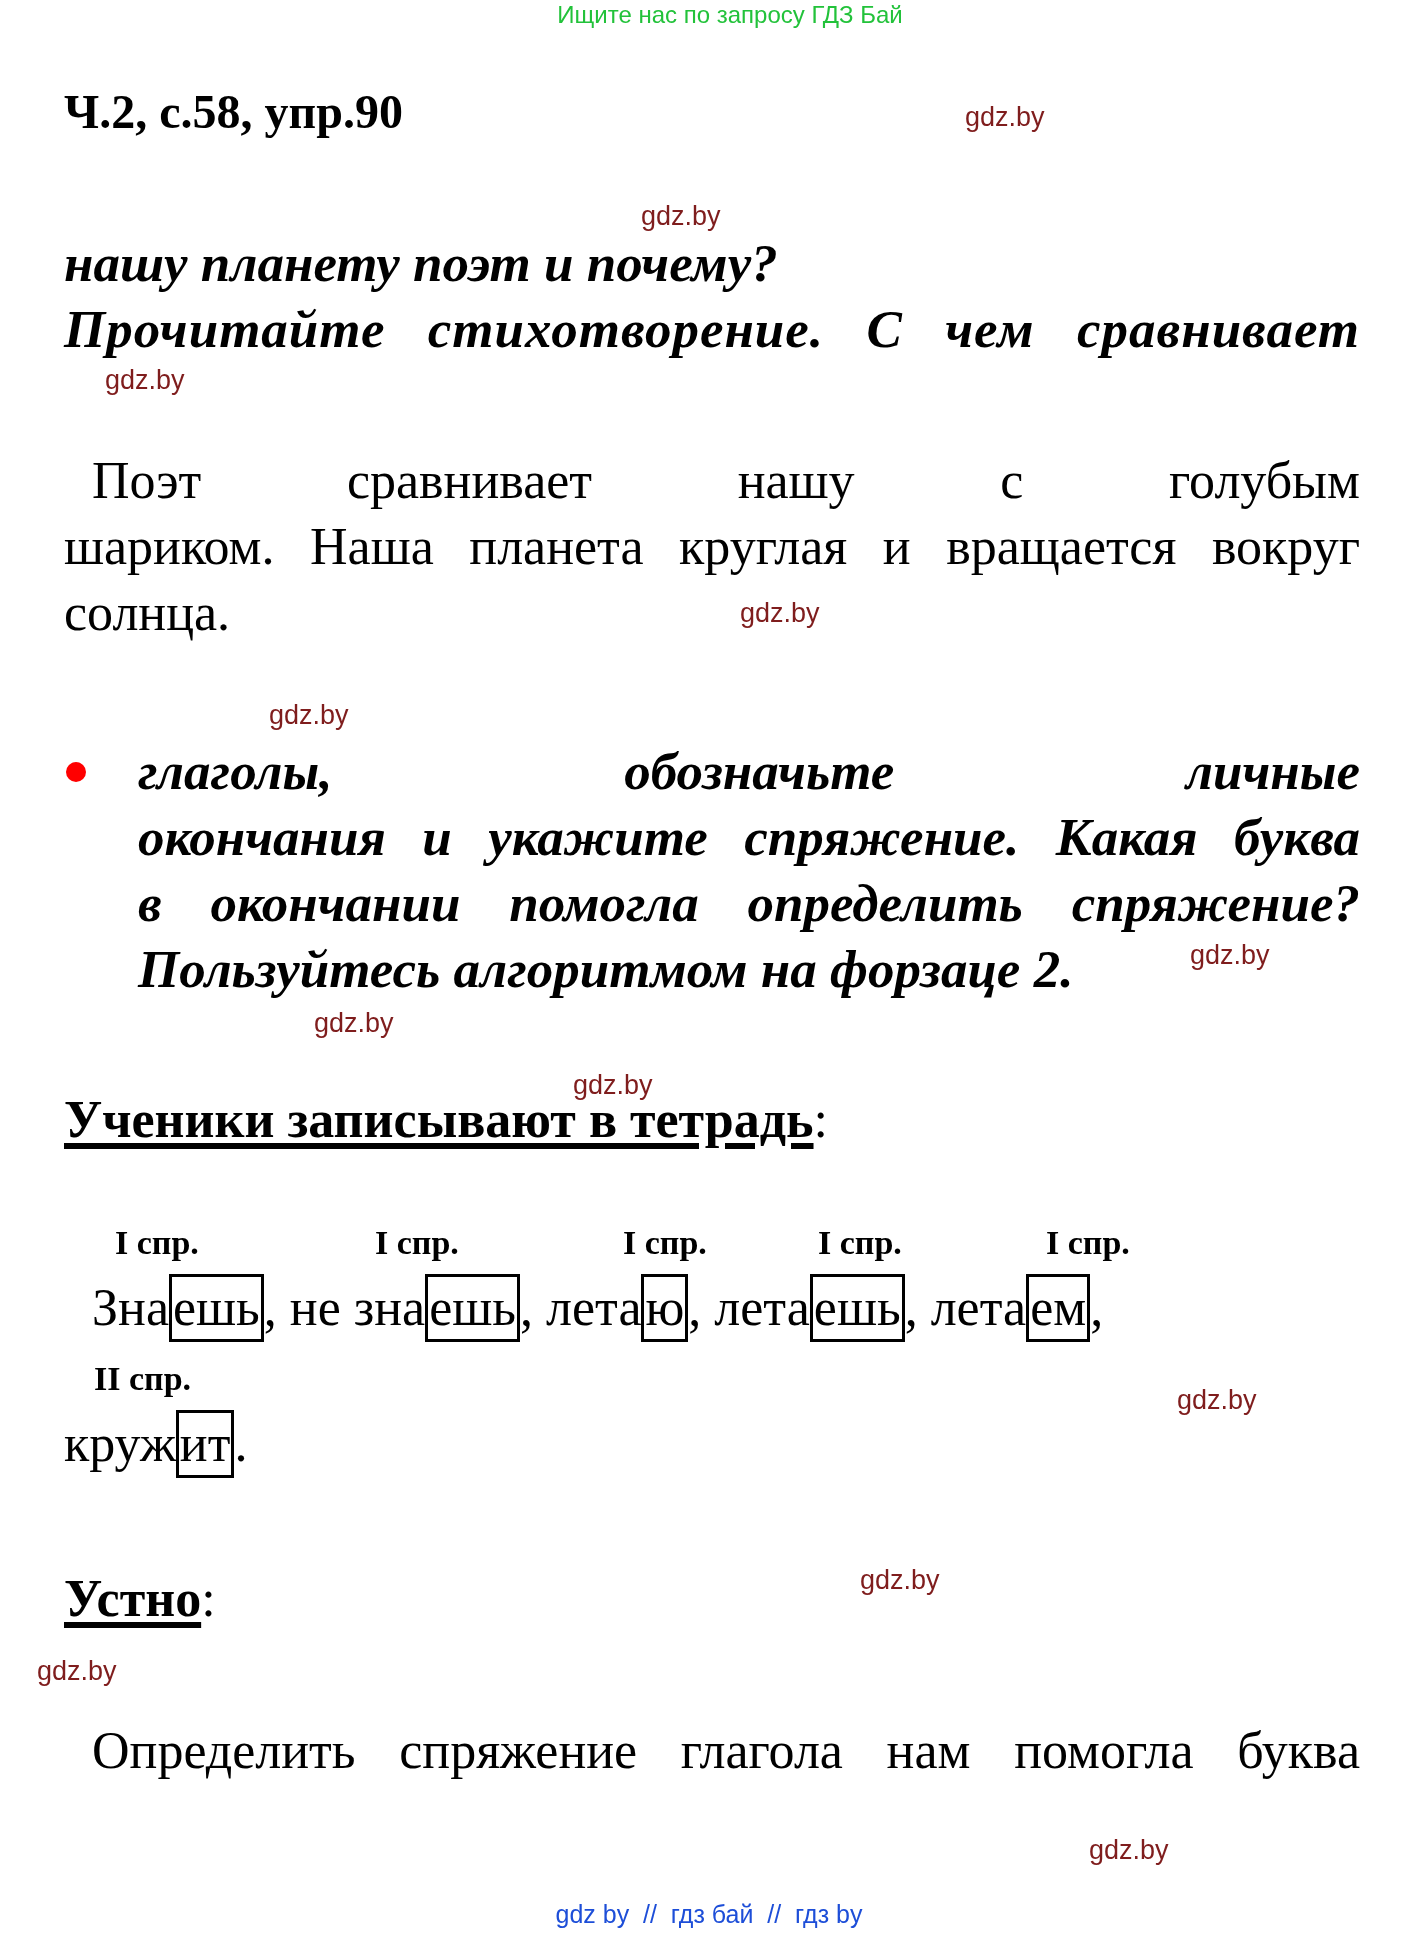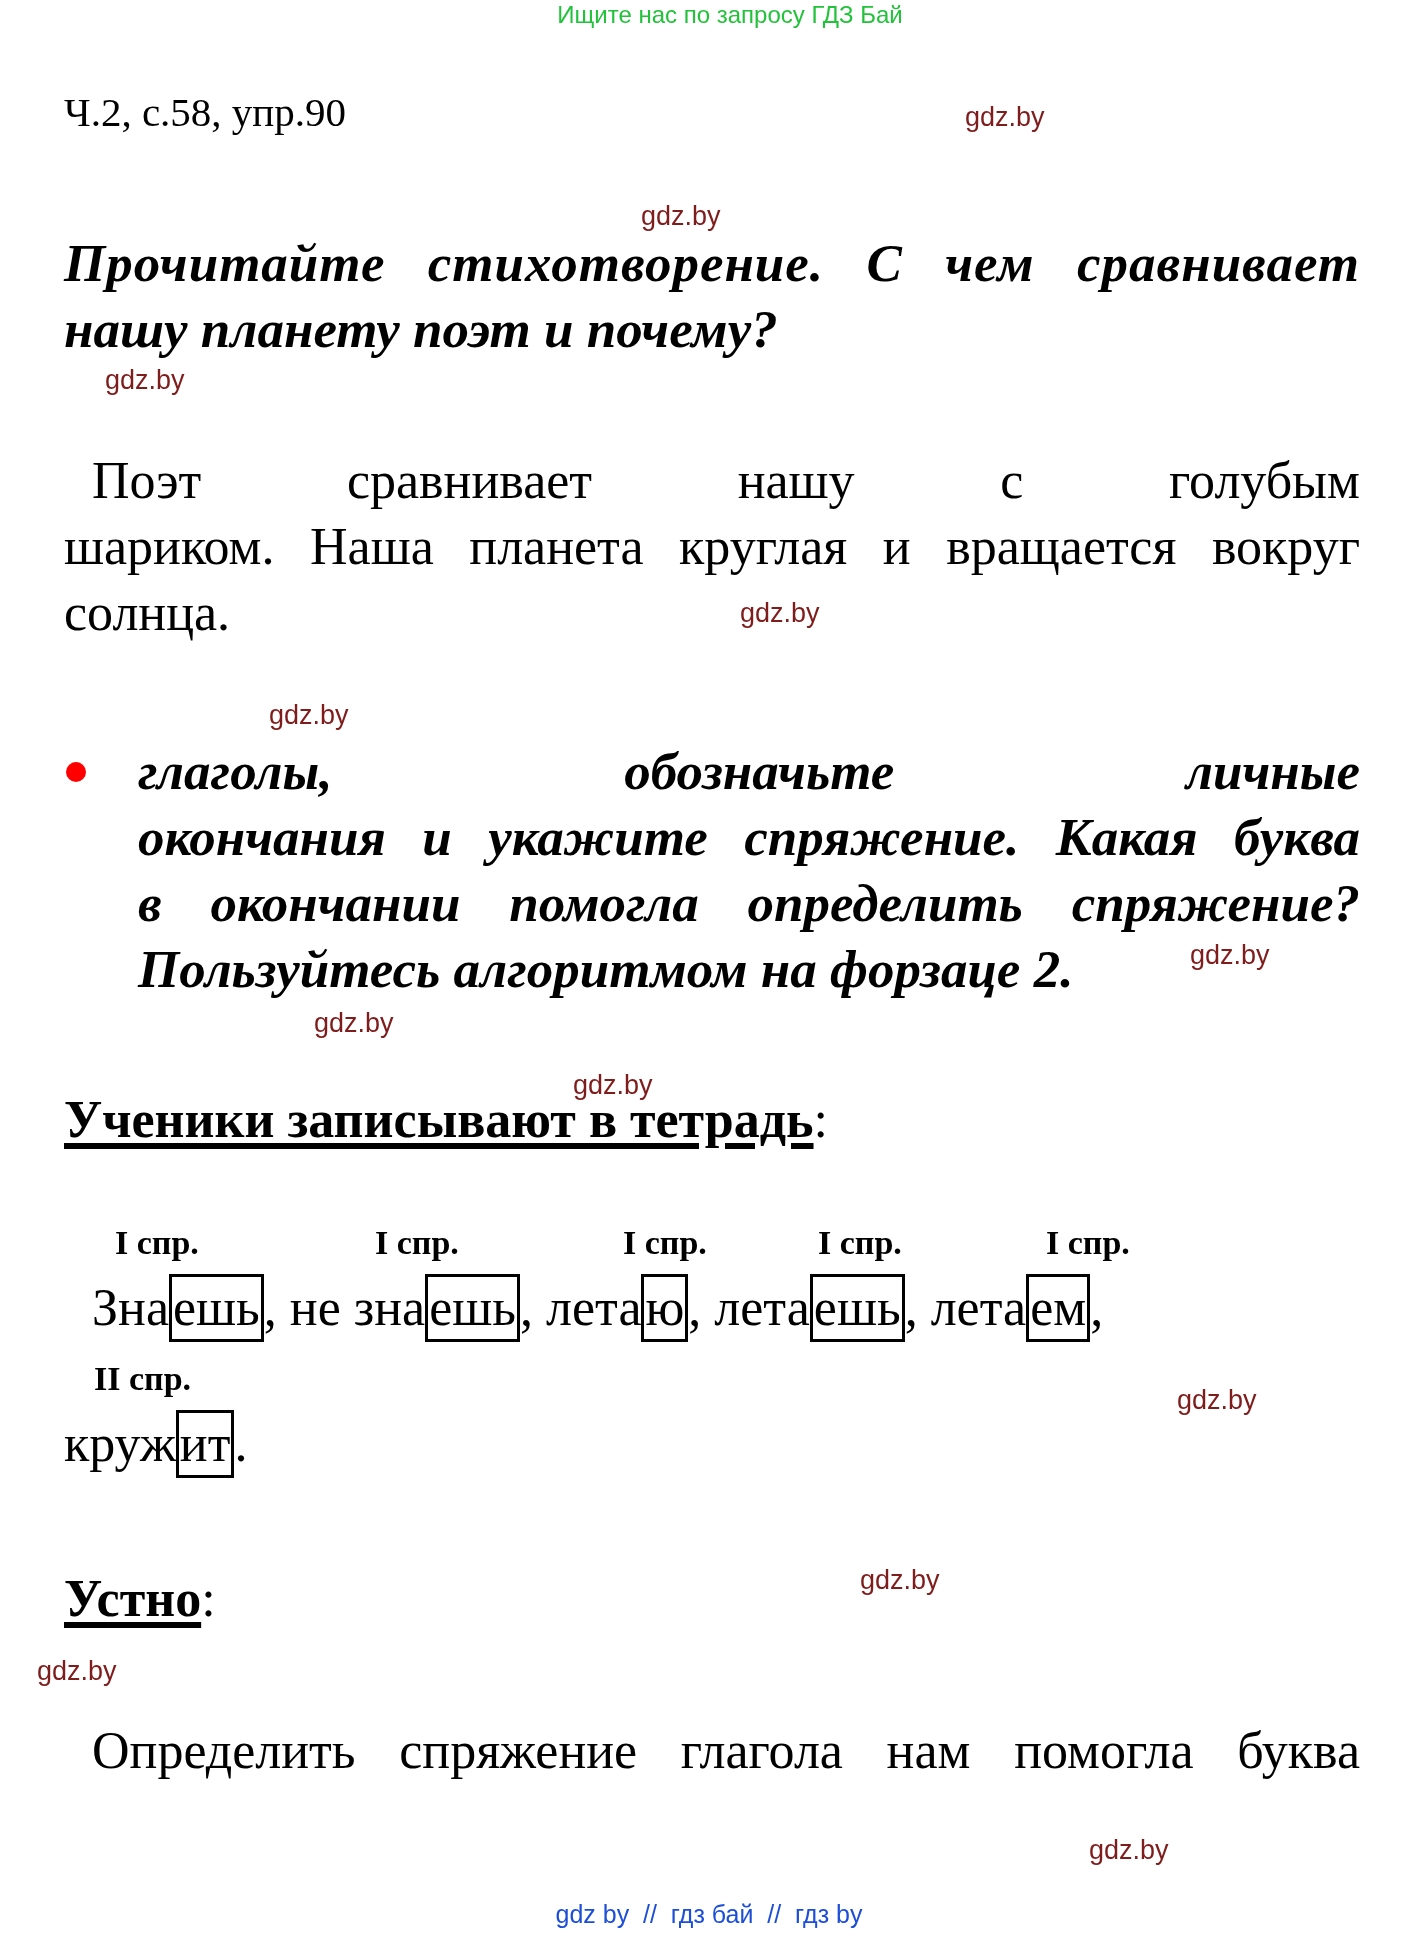--- a/index.html
+++ b/index.html
@@ -1,20 +1,20 @@
 <!DOCTYPE html>
 <html><head>
 <meta charset="utf-8">
 <style>
   html, body { margin:0; padding:0; background:#ffffff; }
   body { width:1418px; height:1935px; position:relative; overflow:hidden; font-family:"Liberation Serif", serif; color:#000; }
   .abs { position:absolute; white-space:nowrap; }
   .banner { top:0px; left:0; width:1418px; text-align:center; font-family:"Liberation Sans", sans-serif; font-size:24px; line-height:30px;padding-left:21px; }
   .wm { font-family:"Liberation Sans", sans-serif; font-size:27px; color:#7f1d1d; line-height:32px; }
-  .title { font-weight:normal; font-size:41px; line-height:60px; }
+  .title { font-weight:bold; font-size:48px; line-height:60px; }
   .task { font-weight:bold; font-style:italic; font-size:53px; line-height:66px; transform:scaleX(1.0); }
   .para { font-size:52px; line-height:66px; }
   .justify-line { display:flex; justify-content:space-between; }
   .bullet { width:20px; height:20px; border-radius:50%; }
   .heading { font-weight:bold; font-size:52px; line-height:60px; }
   .heading .u { text-decoration:underline; text-decoration-thickness:6px; text-underline-offset:6px; }
   .spr { font-weight:bold; font-size:34px; line-height:40px; }
   .words { font-size:52px; line-height:64px; }
   .box { border:3px solid #000; padding:0 1px; display:inline-block; line-height:62px; }
   .footer { top:1898px; left:0; width:1418px; text-align:center; font-family:"Liberation Sans", sans-serif; font-size:25px; line-height:32px; }
@@ -33,22 +33,22 @@
 <div class="abs wm" style="left:269px; top:699px;">gdz.by</div>
 <div class="abs wm" style="left:1190px; top:939px;">gdz.by</div>
 <div class="abs wm" style="left:314px; top:1007px;">gdz.by</div>
 <div class="abs wm" style="left:573px; top:1069px;">gdz.by</div>
 <div class="abs wm" style="left:1177px; top:1384px;">gdz.by</div>
 <div class="abs wm" style="left:860px; top:1564px;">gdz.by</div>
 <div class="abs wm" style="left:37px; top:1655px;">gdz.by</div>
 <div class="abs wm" style="left:1089px; top:1834px;">gdz.by</div>
 
 <div class="abs task" style="left:64px; top:230px; width:1296px;">
+  <div>нашу планету поэт и почему?</div>
   <div style="text-align:justify; text-align-last:justify; letter-spacing:1px;">Прочитайте стихотворение. С чем сравнивает</div>
-  <div>нашу планету поэт и почему?</div>
 </div>
 
 <div class="abs para" style="left:64px; top:448px; width:1296px;">
   <div class="justify-line" style="padding-left:28px;">
     <span>Поэт</span>
     <span>сравнивает</span>
     <span>нашу</span>
     <span>с</span>
     <span>голубым</span>
   </div>

